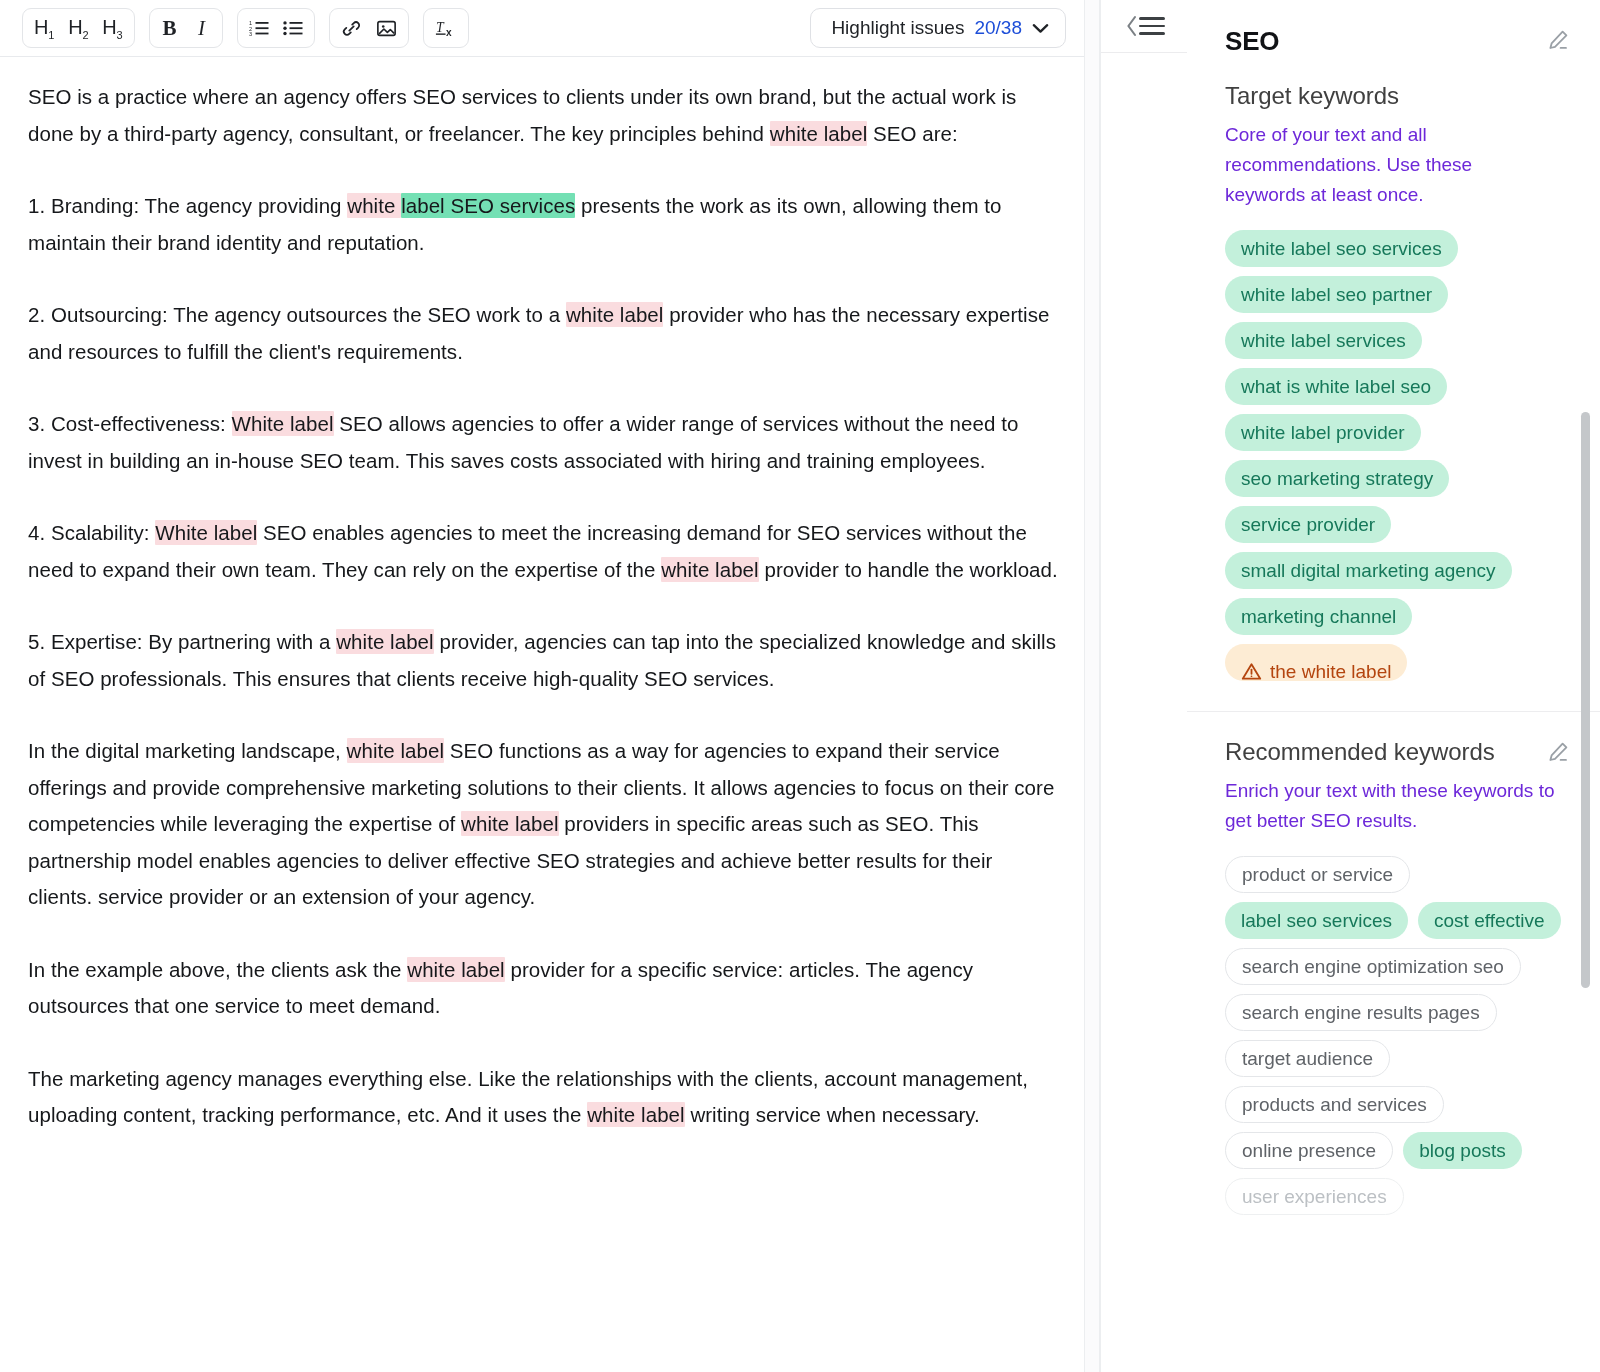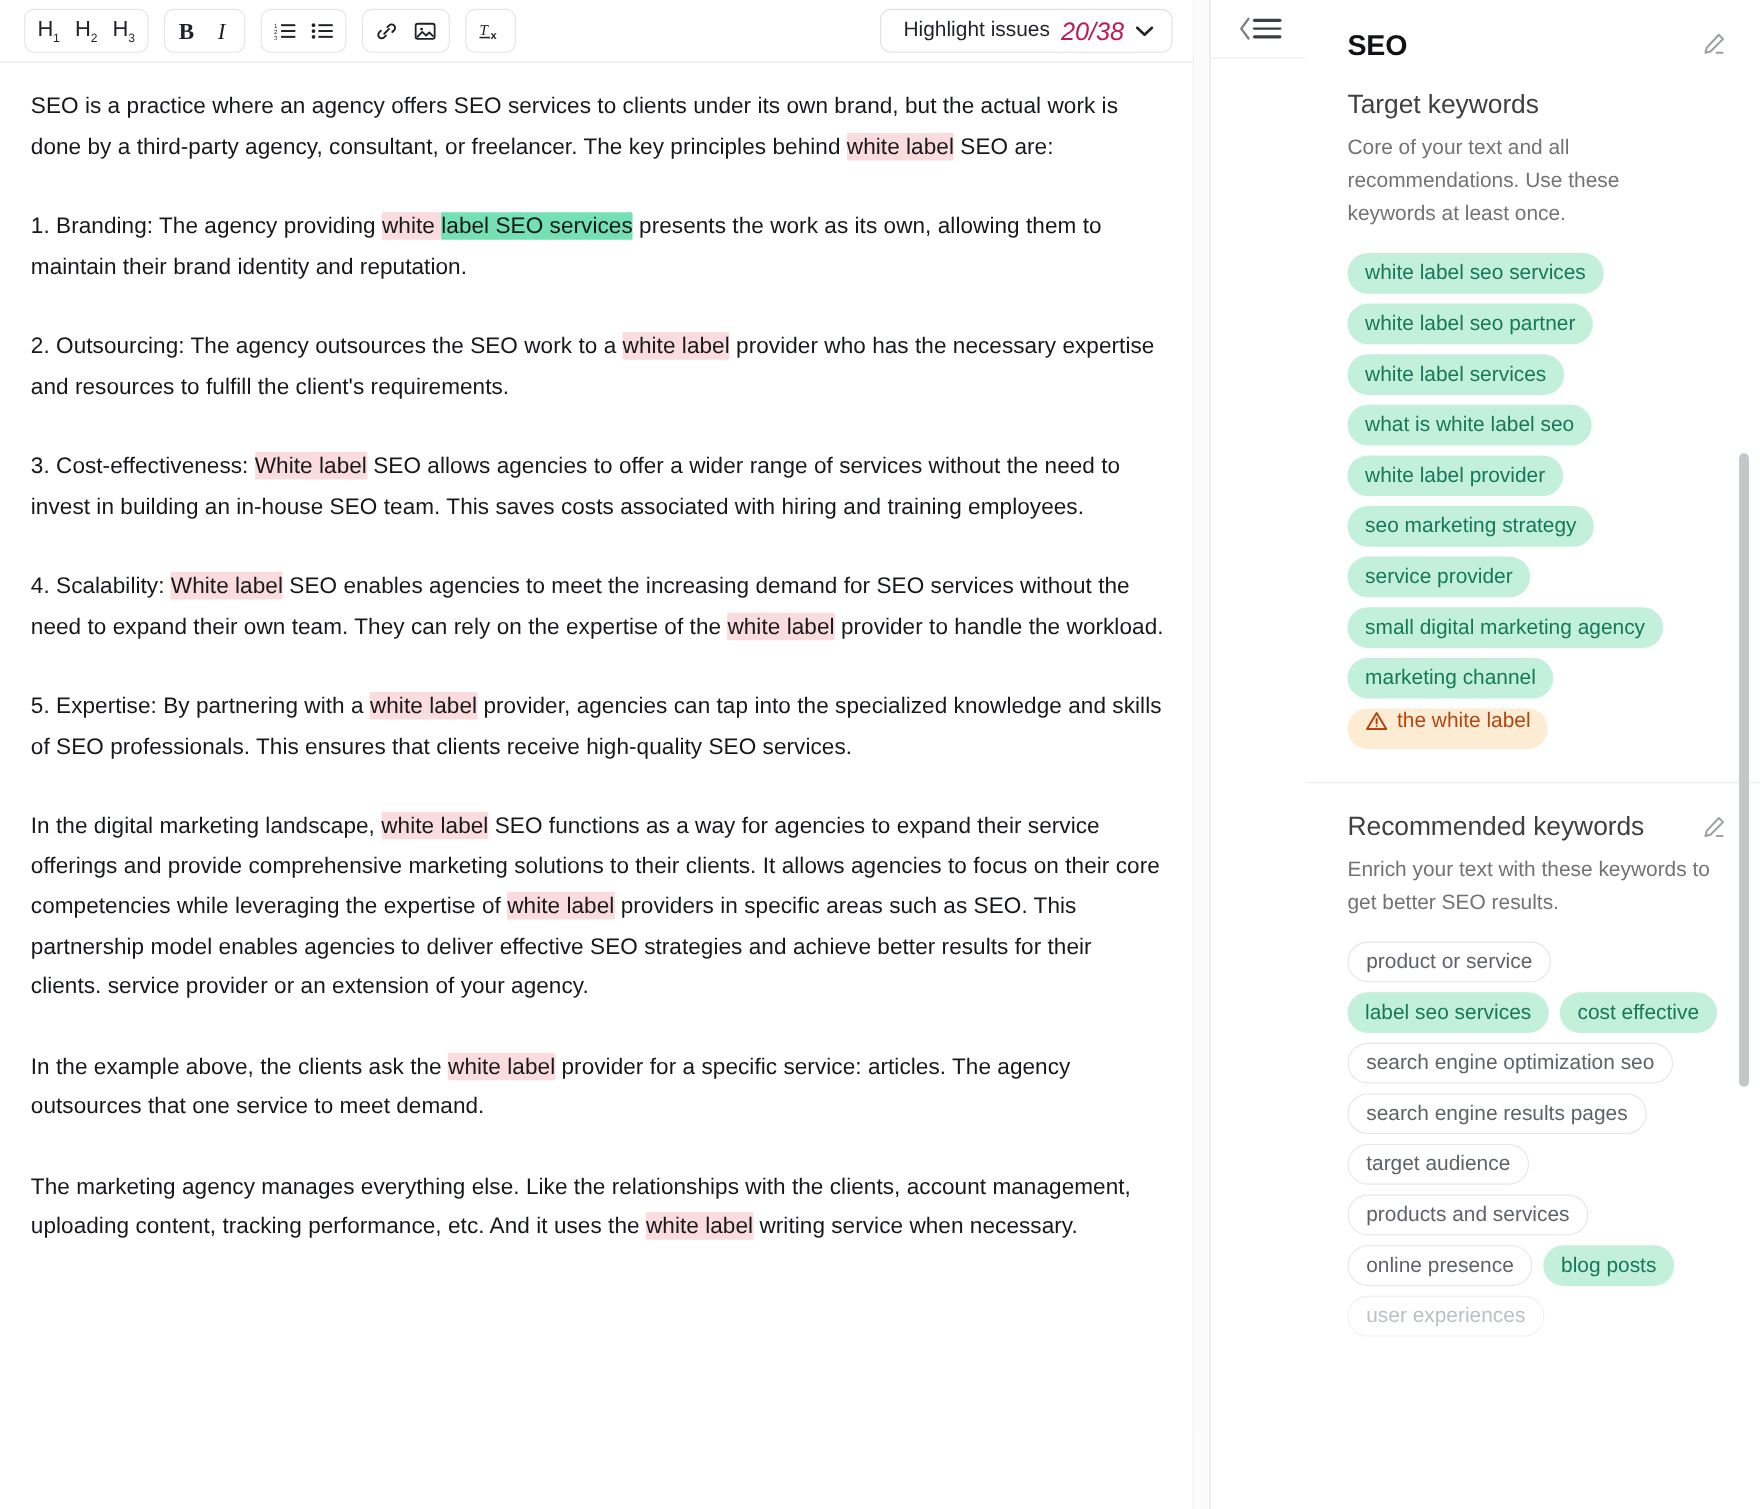--- a/index.html
+++ b/index.html
@@ -76,21 +76,21 @@
     border-radius: 10px;
     display: flex;
     align-items: center;
     gap: 10px;
     padding: 0 16px 0 20px;
     background: #fff;
     cursor: pointer;
     white-space: nowrap;
   }
   .hl-label { font-size: 19px; color: #1f2226; }
-  .hl-count { font-size: 23px; color: #be185d; font-style: italic; }
+  .hl-count { font-size: 19px; color: #1d4ed8; }
   .hl-caret { color: #1f2226; display:flex; align-items:center; }
 
   .doc-wrap {
     flex: 1;
     position: relative;
     overflow: hidden;
   }
   .doc {
     padding: 22px 26px 0 28px;
     font-size: 20.5px;
@@ -161,37 +161,37 @@
     font-size: 24px;
     font-weight: 400;
     color: #404040;
     margin-top: 26px;
     letter-spacing: -0.05px;
   }
   .pencil { margin-left: auto; color: #9aa0a6; cursor: pointer; display: flex; padding-top: 2px; }
   .desc {
     font-size: 19px;
     line-height: 30px;
-    color: #737373;
+    color: #6d28d9;
     margin-top: 10px;
     max-width: 320px;
   }
   .chips {
     display: flex;
     flex-wrap: wrap;
     gap: 9px 10px;
     margin-top: 20px;
     max-width: 352px;
   }
   .chip {
     display: inline-flex;
     align-items: center;
     gap: 8px;
     height: 37px;
-    padding: 16px 16px;
+    padding: 0 16px;
     border-radius: 19px;
     font-size: 19px;
     white-space: nowrap;
     cursor: pointer;
     line-height: 1;
   }
   .chip.green { background: #c3f0db; color: #16785a; }
   .chip.warn  { background: #fdecd4; color: #b4450f; font-weight: 500; align-items: flex-end; }
   .chip.plain { background: #fff; color: #5f6368; border: 1px solid #e4e6e9; }
   .chip.plain.faded { color: #bcc0c4; border-color: #eef0f1; }

